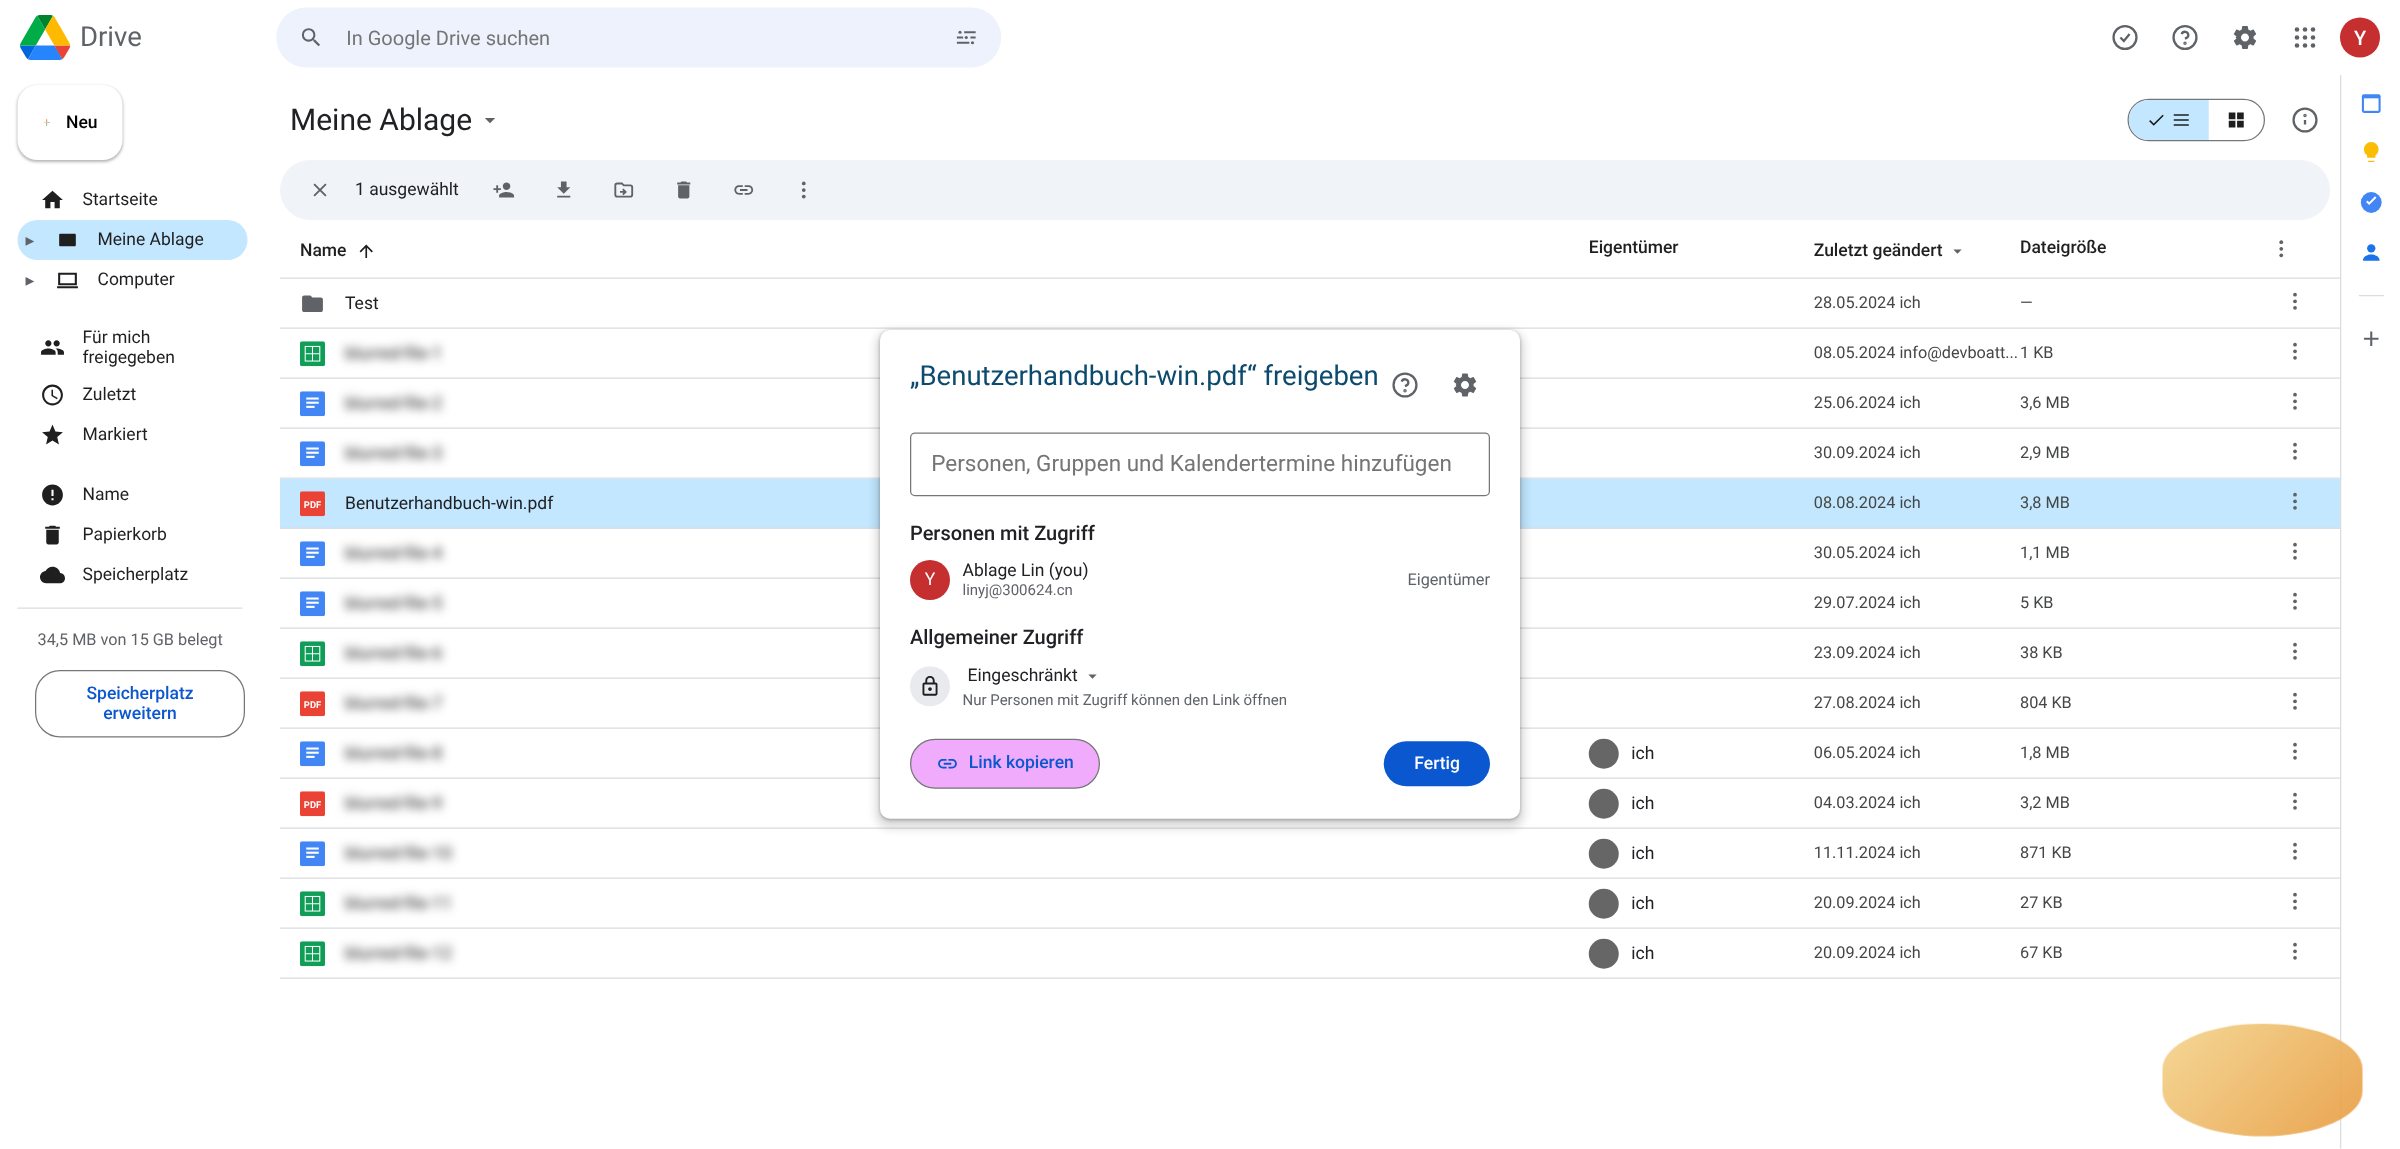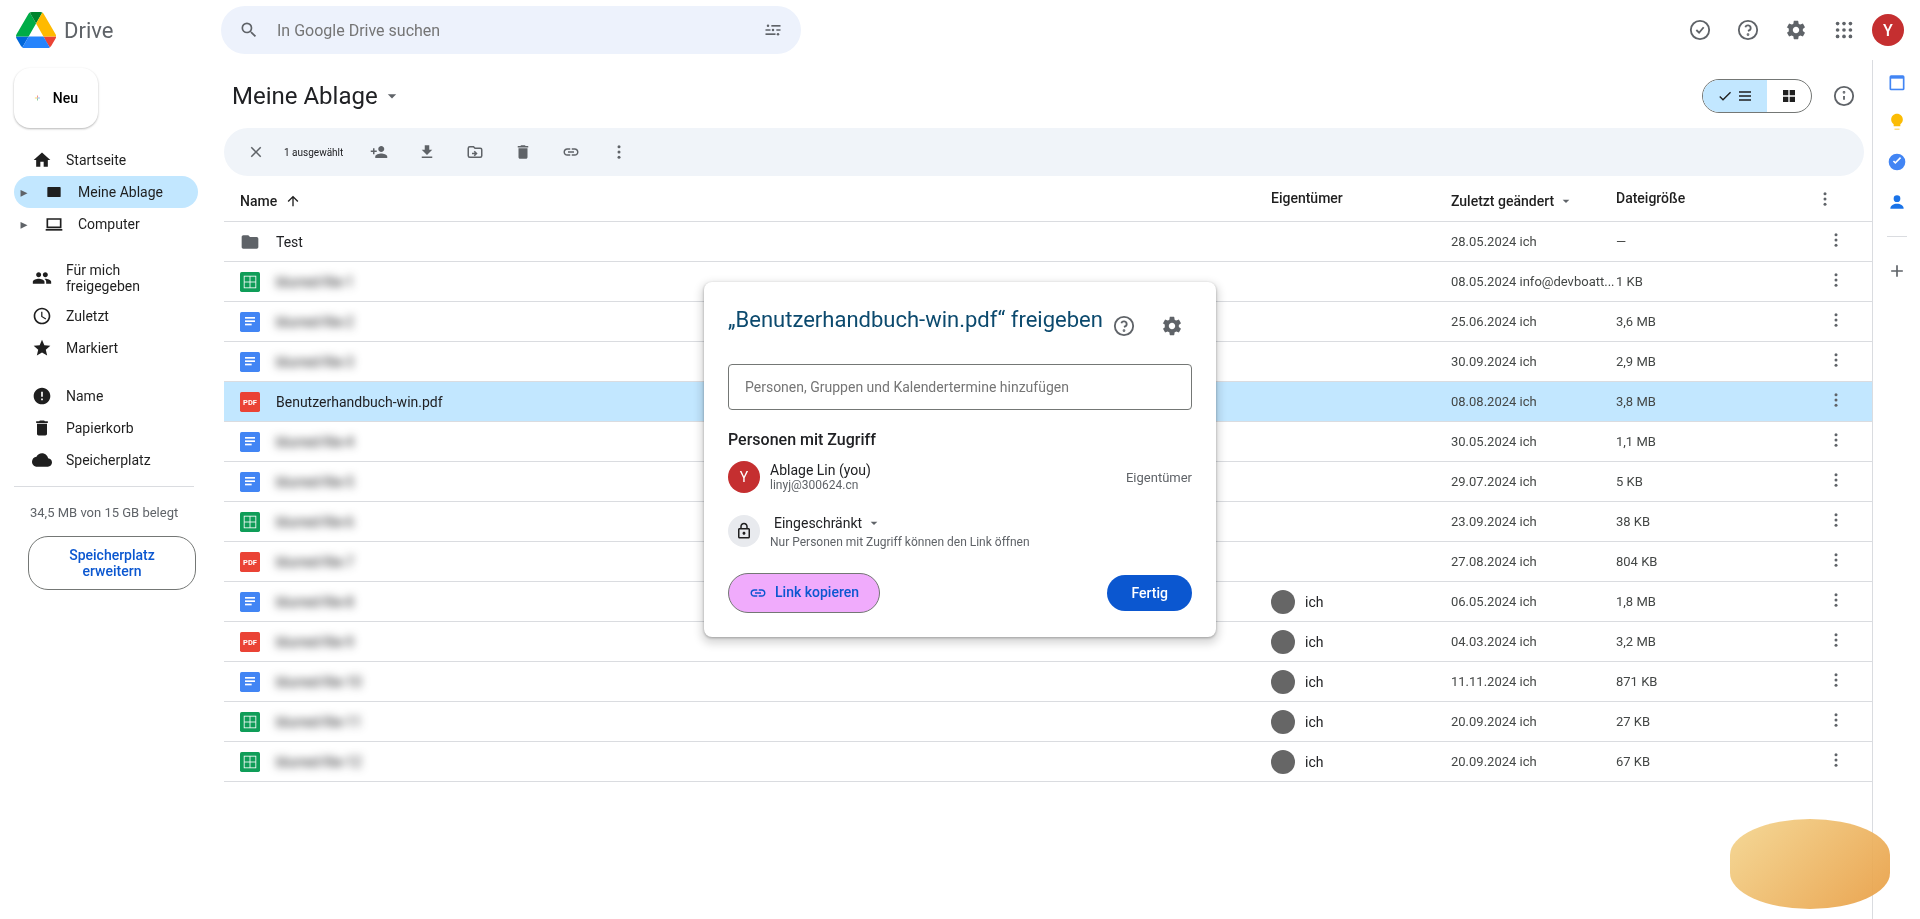--- a/index.html
+++ b/index.html
@@ -38,21 +38,21 @@
     .content-header { display: flex; align-items: center; justify-content: space-between; padding: 16px 8px 12px 8px; }
     .breadcrumb { display: flex; align-items: center; gap: 4px; font-size: 24px; cursor: pointer; }
     .view-controls { display: flex; align-items: center; gap: 12px; }
     .segmented { display: flex; border: 1px solid #747775; border-radius: 20px; overflow: hidden; }
     .seg-btn { padding: 8px 14px; cursor: pointer; display: flex; align-items: center; gap: 4px; }
     .seg-btn.active { background: #c2e7ff; }
     
     
     .selection-bar { display: flex; align-items: center; gap: 8px; background: #f0f4f9; border-radius: 24px; padding: 4px 12px; margin: 0 8px 4px 0; }
     .sel-icon { width: 40px; height: 40px; display: flex; align-items: center; justify-content: center; cursor: pointer; border-radius: 50%; }
-    .selection-text { font-size: 10px; margin-right: 8px; }
+    .selection-text { font-size: 14px; margin-right: 8px; }
     
     
     .table-container { flex: 1; overflow-y: auto; }
     .table-header { display: flex; padding: 10px 16px; font-size: 14px; color: #1f1f1f; font-weight: 500; border-bottom: 1px solid #dadce0; }
     .col-name { flex: 1; display: flex; align-items: center; gap: 8px; }
     .col-owner { width: 180px; }
     .col-modified { width: 165px; display: flex; align-items: center; gap: 4px; }
     .col-size { width: 200px; }
     .col-actions { width: 40px; }
     
@@ -70,21 +70,21 @@
     
     .right-rail { width: 48px; border-left: 1px solid #dadce0; display: flex; flex-direction: column; align-items: center; padding-top: 12px; gap: 20px; }
     .rail-icon { width: 20px; height: 20px; cursor: pointer; }
     
     
     .overlay { position: fixed; inset: 0; background: rgba(0,0,0,0); display: flex; align-items: center; justify-content: center; z-index: 1000; }
     .dialog { background: #fff; border-radius: 8px; width: 512px; padding: 24px; box-shadow: 0 1px 3px rgba(0,0,0,0.3), 0 4px 8px 3px rgba(0,0,0,0.15); }
     .dialog-header { display: flex; align-items: flex-start; justify-content: space-between; margin-bottom: 18px; }
     .dialog-title { font-size: 22px; color: #0c4a6e; line-height: 28px; }
     .dialog-icons { display: flex; gap: 8px; }
-    .dialog-input { width: 100%; border: 1px solid #747775; border-radius: 4px; padding: 14px 16px; font-size: 14px; margin-bottom: 20px; }
+    .dialog-input { width: 100%; border: 1px solid #747775; border-radius: 4px; padding: 14px 16px; font-size: 18px; margin-bottom: 20px; }
     .section-title { font-size: 16px; font-weight: 500; margin-bottom: 12px; }
     .person-row { display: flex; align-items: center; gap: 10px; margin-bottom: 20px; }
     .person-avatar { width: 32px; height: 32px; border-radius: 50%; background: #c52f30; color: #fff; display: flex; align-items: center; justify-content: center; font-size: 14px; }
     .person-info { flex: 1; }
     .person-name { font-size: 14px; }
     .person-email { font-size: 12px; color: #5f6368; }
     .person-role { font-size: 13px; color: #5f6368; }
     .access-row { display: flex; align-items: center; gap: 10px; margin-bottom: 24px; }
     .access-icon-wrap { width: 32px; height: 32px; border-radius: 50%; background: #e8eaee; display: flex; align-items: center; justify-content: center; }
     .access-select { font-size: 14px; display: flex; align-items: center; gap: 4px; cursor: pointer; padding: 2px 4px; }
@@ -644,20 +644,21 @@
     <input class="dialog-input" placeholder="Personen, Gruppen und Kalendertermine hinzufügen" style="">
     <div class="section-title">Personen mit Zugriff</div>
     <div class="person-row">
       <div class="person-avatar">Y</div>
       <div class="person-info">
         <div class="person-name">Ablage Lin (you)</div>
         <div class="person-email">linyj@300624.cn</div>
       </div>
       <div class="person-role">Eigentümer</div>
     </div>
+    <div class="section-title">Allgemeiner Zugriff</div>
     <div class="access-row">
       <div class="access-icon-wrap">
           <svg width="18" height="18" viewBox="0 0 24 24" fill="#1f1f1f">
             <path d="M18 8h-1V6c0-2.76-2.24-5-5-5S7 3.24 7 6v2H6c-1.1 0-2 .9-2 2v10c0 1.1.9 2 2 2h12c1.1 0 2-.9 2-2V10c0-1.1-.9-2-2-2zM9 6c0-1.66 1.34-3 3-3s3 1.34 3 3v2H9V6zm9 14H6V10h12v10zm-6-3c1.1 0 2-.9 2-2s-.9-2-2-2-2 .9-2 2 .9 2 2 2z"></path>
           </svg>
         </div>
       <div>
         <div class="access-select">
             <span>Eingeschränkt</span>
             <svg width="16" height="16" viewBox="0 0 24 24" fill="#5f6368">

